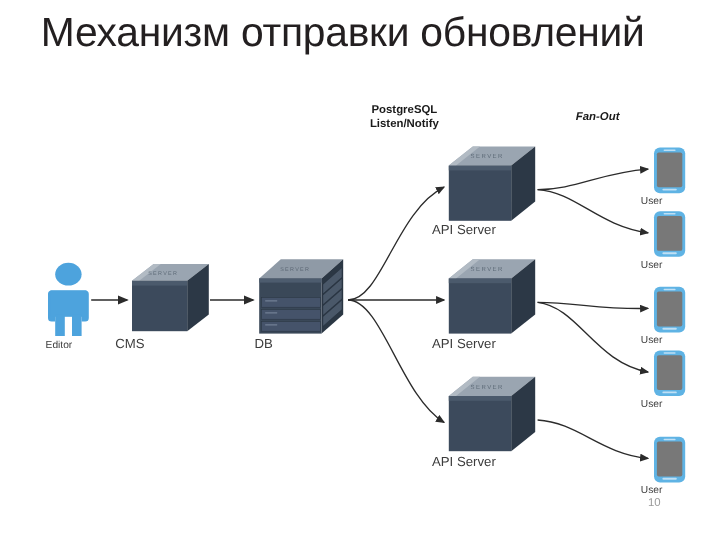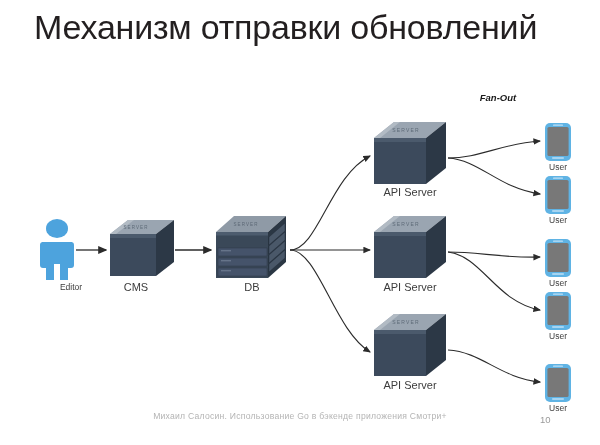--- a/index.html
+++ b/index.html
@@ -29,21 +29,21 @@
     color: #231f20;
     letter-spacing: -0.2px;
     white-space: nowrap;
   }
 
   
   .node-label {
     position: absolute;
     font-size: 11px;
     color: #3c3c3c;
-    text-align: center;
+    text-align: left;
     white-space: nowrap;
   }
   .node-label.small {
     font-size: 8.5px;
   }
   .annot {
     position: absolute;
     font-size: 9.5px;
     font-weight: bold;
     color: #1a1a1a;
@@ -122,20 +122,22 @@
 
     <path d="M448,158 C480,158 500,144 540,141" fill="none" stroke="#2b2b2b" stroke-width="1.1" marker-end="url(#ah)"></path>
     <path d="M448,158 C480,160 498,188 540,194" fill="none" stroke="#2b2b2b" stroke-width="1.1" marker-end="url(#ah)"></path>
 
     <path d="M448,252 C480,252 500,258 540,257" fill="none" stroke="#2b2b2b" stroke-width="1.1" marker-end="url(#ah)"></path>
     <path d="M448,252 C482,256 496,302 540,310" fill="none" stroke="#2b2b2b" stroke-width="1.1" marker-end="url(#ah)"></path>
 
     <path d="M448,350 C482,352 500,378 540,382" fill="none" stroke="#2b2b2b" stroke-width="1.1" marker-end="url(#ah)"></path>
   </svg>
 
+  <div class="annot" style="left:294px; top:86px; width:86px;">PostgreSQL
+Listen/Notify</div>
 
   <div class="annot" style="left:468px; top:92px; width:60px;font-style:italic;">Fan-Out</div>
 
   <div class="person" style="left:34px; top:218px;">
     <svg width="46" height="62" viewBox="0 0 46 62">
       <ellipse cx="23" cy="10.5" rx="11" ry="9.5" fill="#4da3dd"></ellipse>
       <path d="M9,24 h28 a3,3 0 0 1 3,3 v20 a3,3 0 0 1 -3,3 h-3 v-10 h-22 v10 h-3 a3,3 0 0 1 -3,-3 v-20 a3,3 0 0 1 3,-3 z" fill="#4da3dd"></path>
       <rect x="8" y="24" width="30" height="22" fill="#4da3dd"></rect>
       <rect x="12" y="44" width="8" height="18" fill="#4da3dd"></rect>
       <rect x="26" y="44" width="8" height="18" fill="#4da3dd"></rect>
@@ -263,16 +265,15 @@
   <div class="phone" style="left:544px; top:363px;">
     <svg width="28" height="40" viewBox="0 0 28 40">
       <rect x="1" y="1" width="26" height="38" rx="5" ry="5" fill="#5fb3e4"></rect>
       <rect x="3.4" y="5" width="21.2" height="29" rx="1.6" ry="1.6" fill="#787878"></rect>
       <rect x="9" y="2.6" width="10" height="1.2" rx="0.6" fill="#bfe0f5"></rect>
       <rect x="8" y="35.2" width="12" height="1.6" rx="0.8" fill="#bfe0f5"></rect>
     </svg>
   </div>
   <div class="node-label small" style="left:534px; top:403px; width:48px;">User</div>
 
-  <div id="footer-note">Михаил Салосин. Использование Go в бэкенде приложения Смотри+</div>
   <div id="page-number">10</div>
 
 </div>
 
 </body></html>

